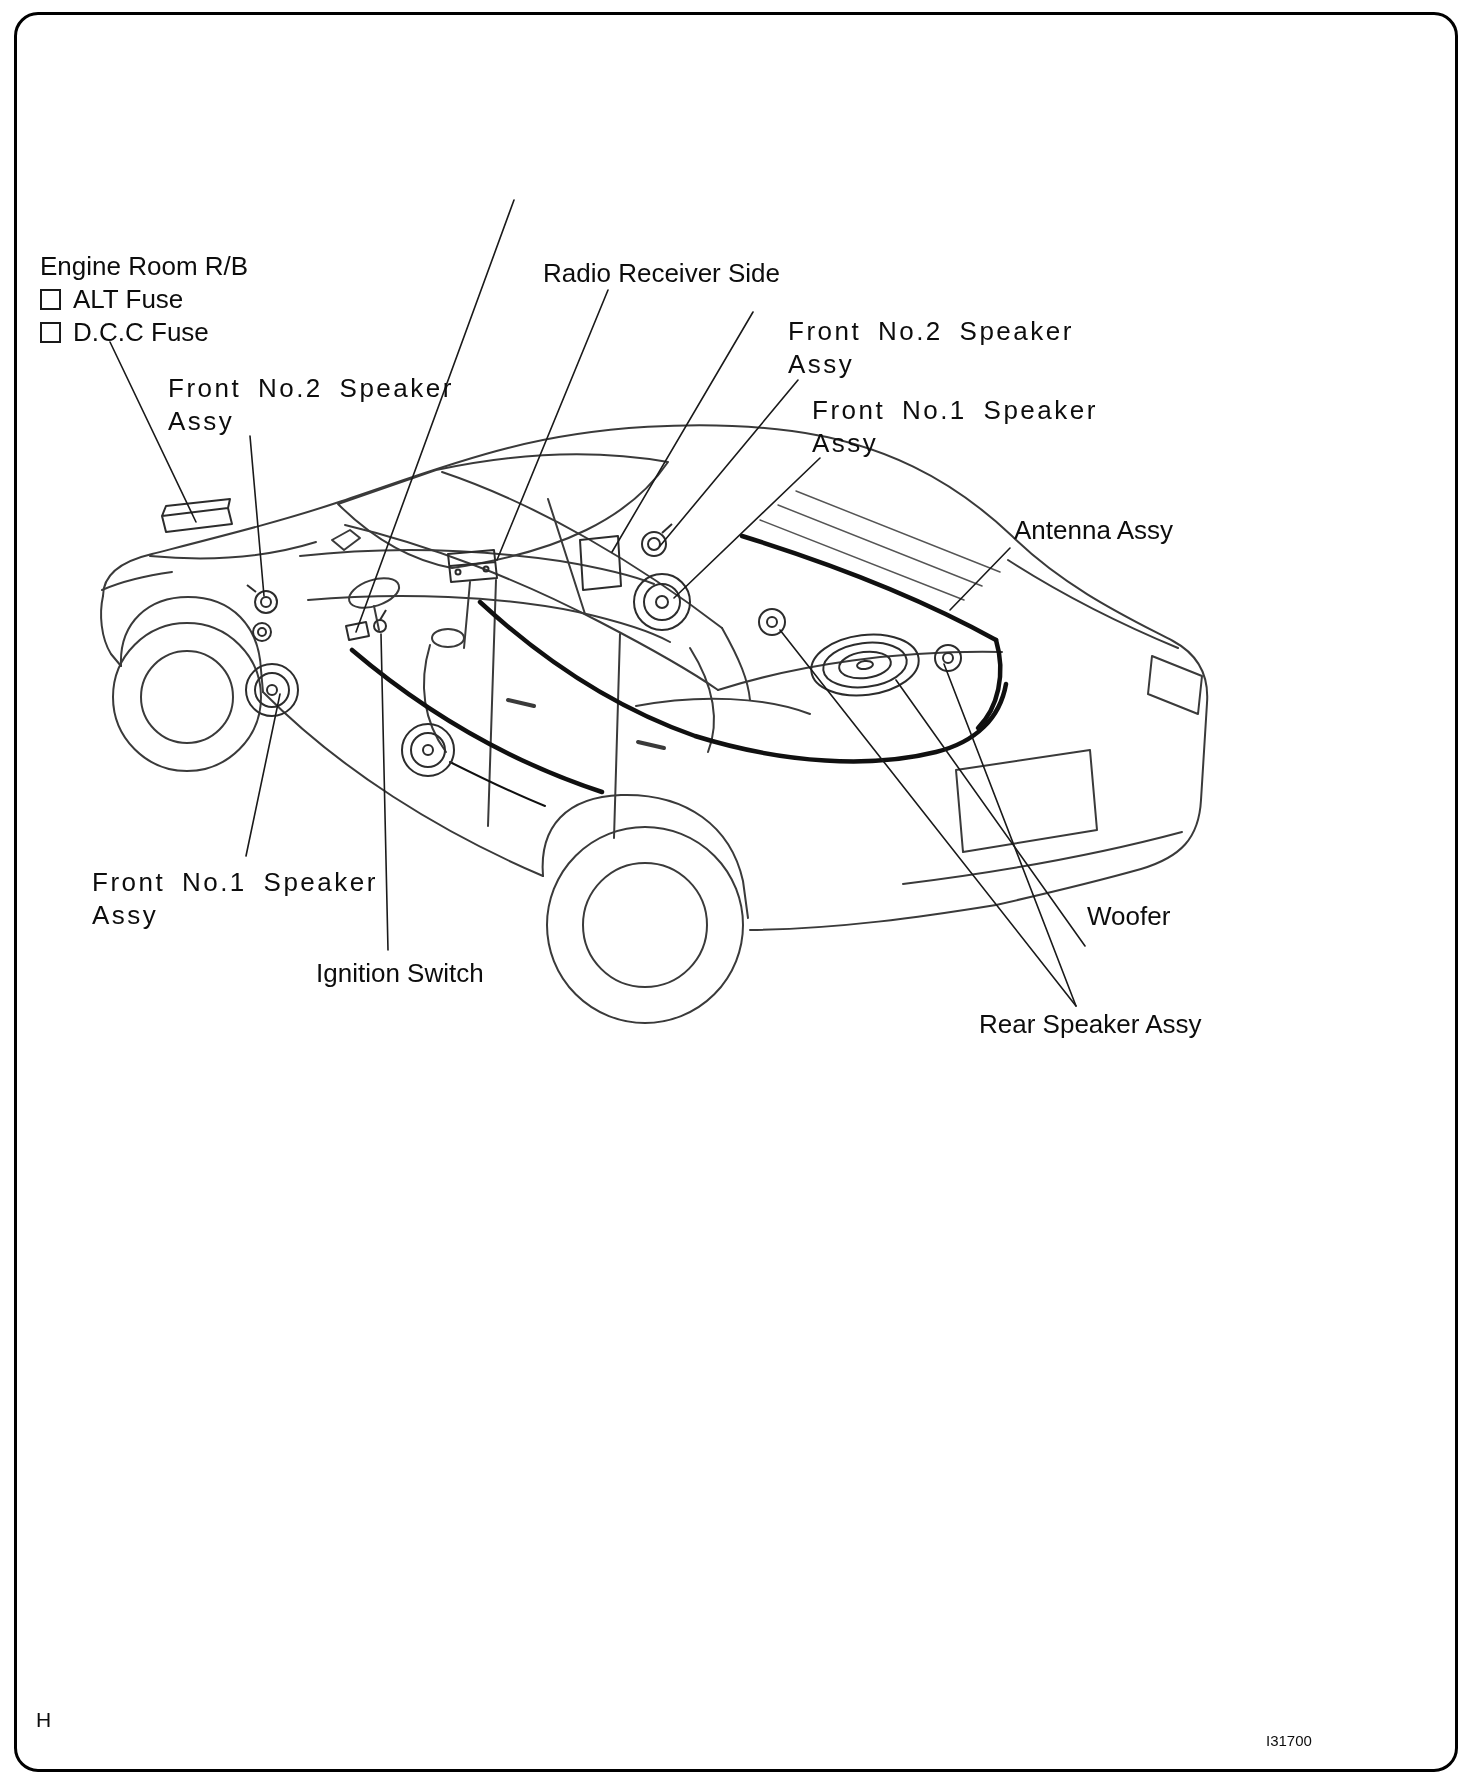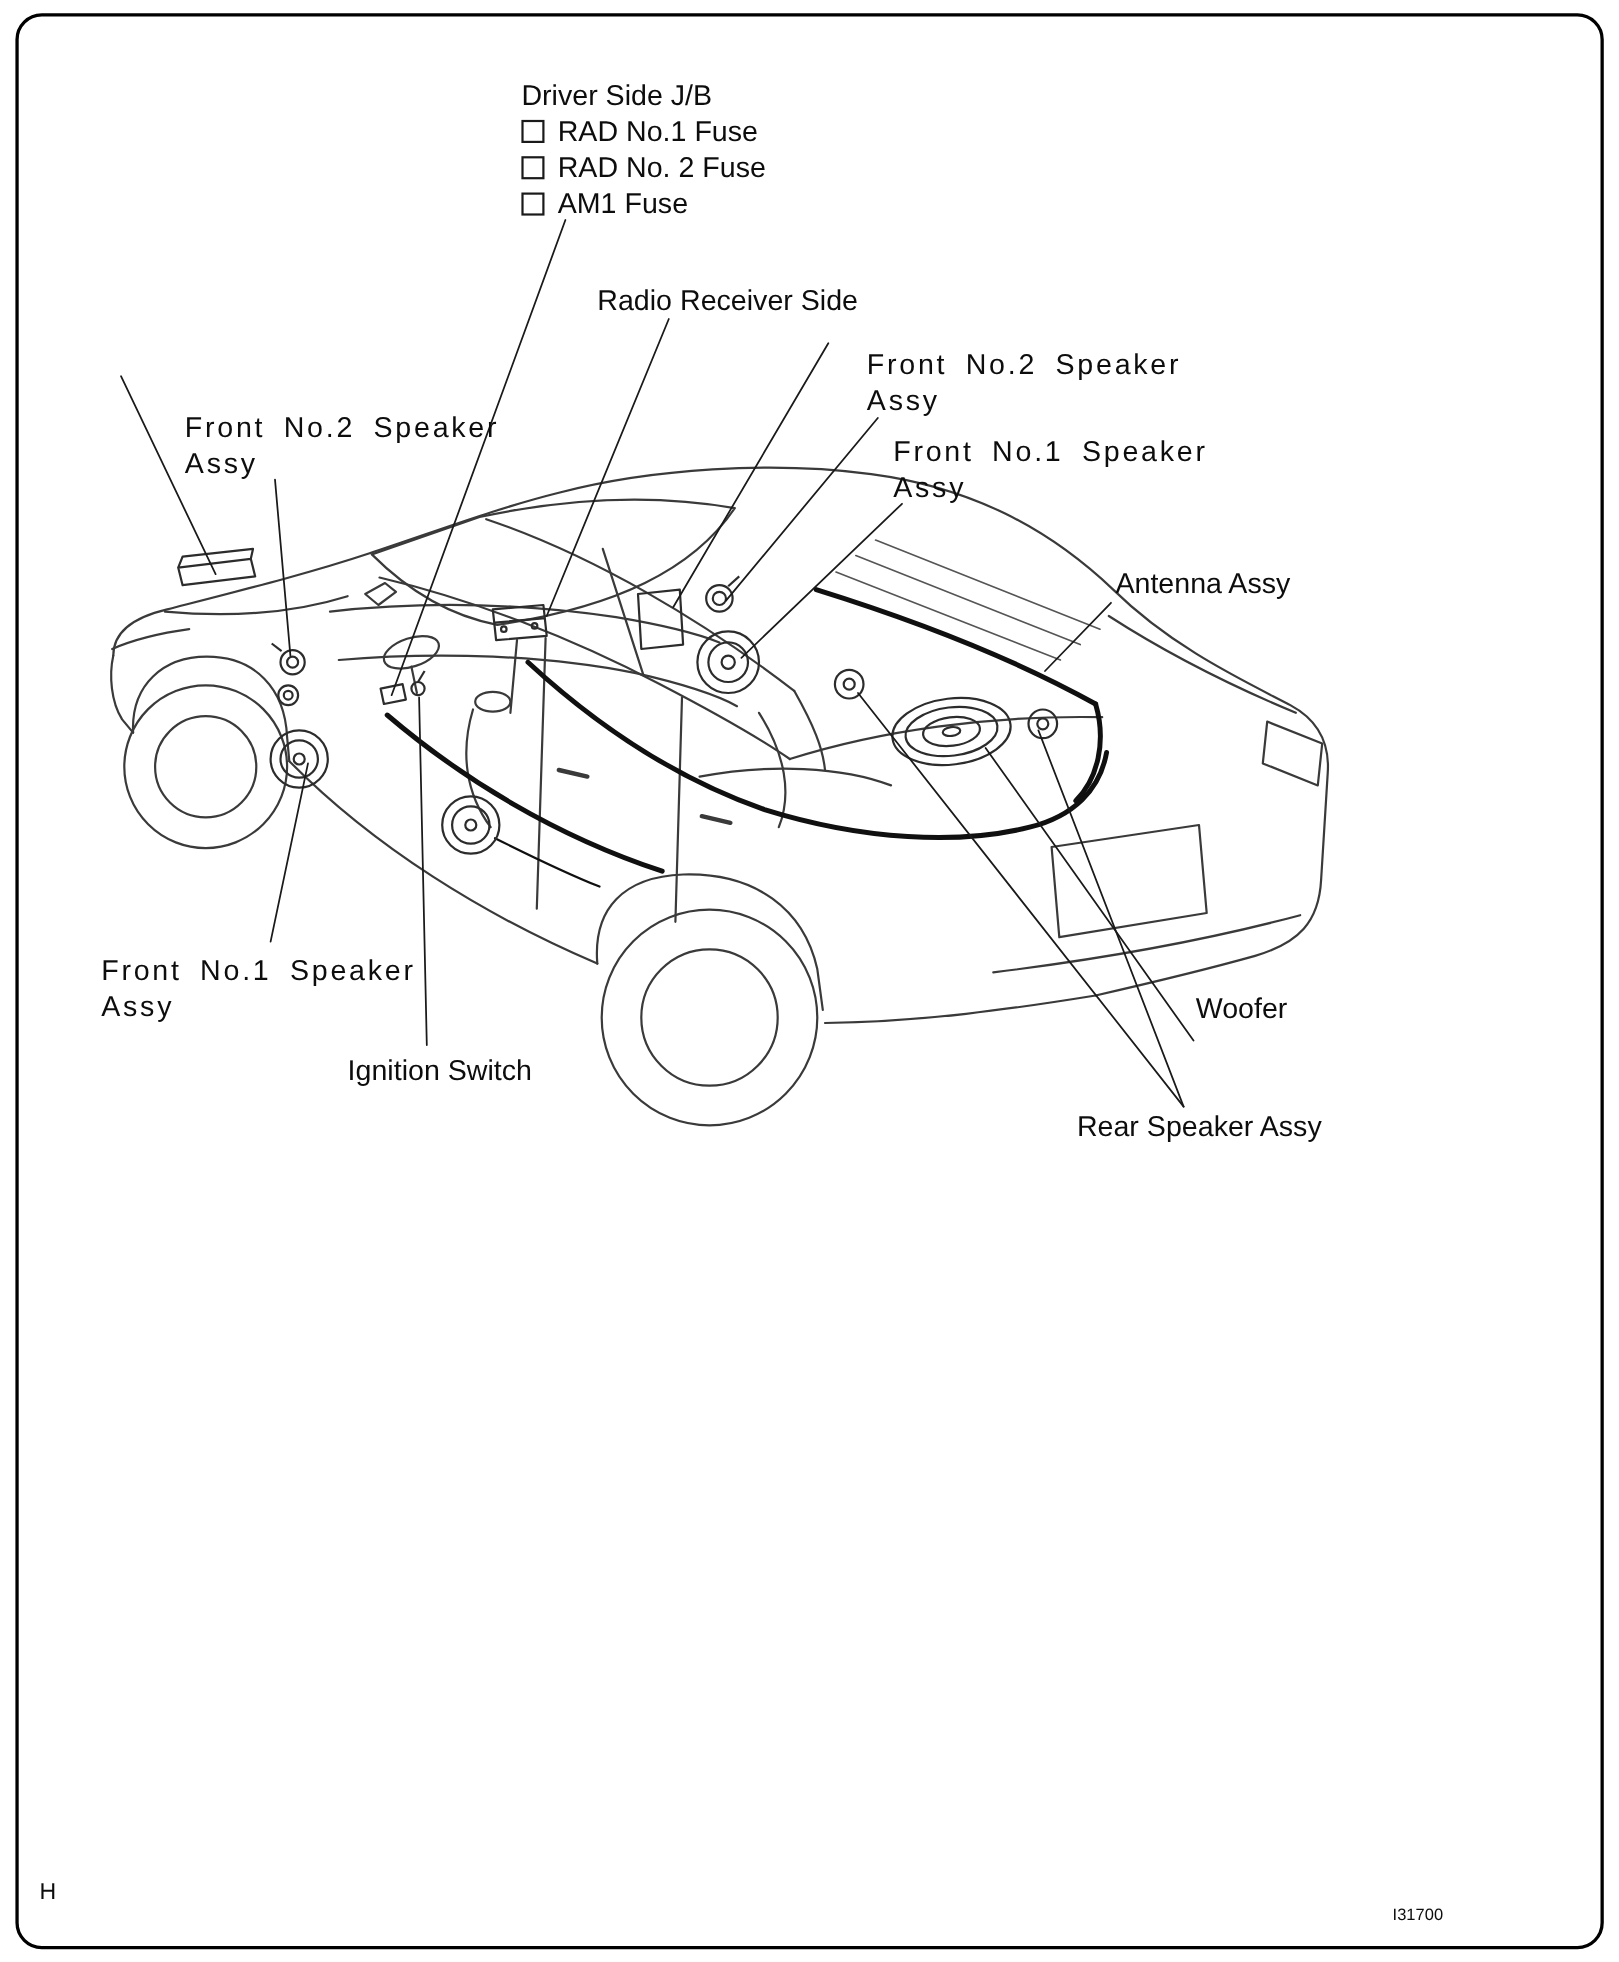--- a/index.html
+++ b/index.html
@@ -165,36 +165,32 @@
       <line x1="820" y1="458" x2="674" y2="598"></line>
       <line x1="1010" y1="548" x2="950" y2="610"></line>
       <line x1="246" y1="856" x2="280" y2="694"></line>
       <line x1="388" y1="950" x2="381" y2="634"></line>
       <line x1="1085" y1="946" x2="896" y2="680"></line>
       <line x1="1076" y1="1006" x2="780" y2="630"></line>
       <line x1="1076" y1="1006" x2="944" y2="664"></line>
     </g>
   </svg>
 
-  <div class="callout" style="left:474px;top:70px">
-    <div>Driver Side J/B</div>
+
+  <div class="callout" style="left:40px;top:250px">
+    <div>Engine Room R/B</div>
     <div class="fuse-row">
       <span class="cb"></span>
-      <span>RAD No.1 Fuse</span>
+      <span>ALT Fuse</span>
     </div>
     <div class="fuse-row">
       <span class="cb"></span>
-      <span>RAD No. 2 Fuse</span>
+      <span>D.C.C Fuse</span>
     </div>
-    <div class="fuse-row">
-      <span class="cb"></span>
-      <span>AM1 Fuse</span>
-    </div>
-  </div>
-
+  </div>
 
   <div class="callout ls" style="left:168px;top:372px">
     <div>Front No.2 Speaker</div>
     <div>Assy</div>
   </div>
 
   <div class="callout" style="left:543px;top:257px">
     <span>Radio Receiver Side</span>
   </div>
 

